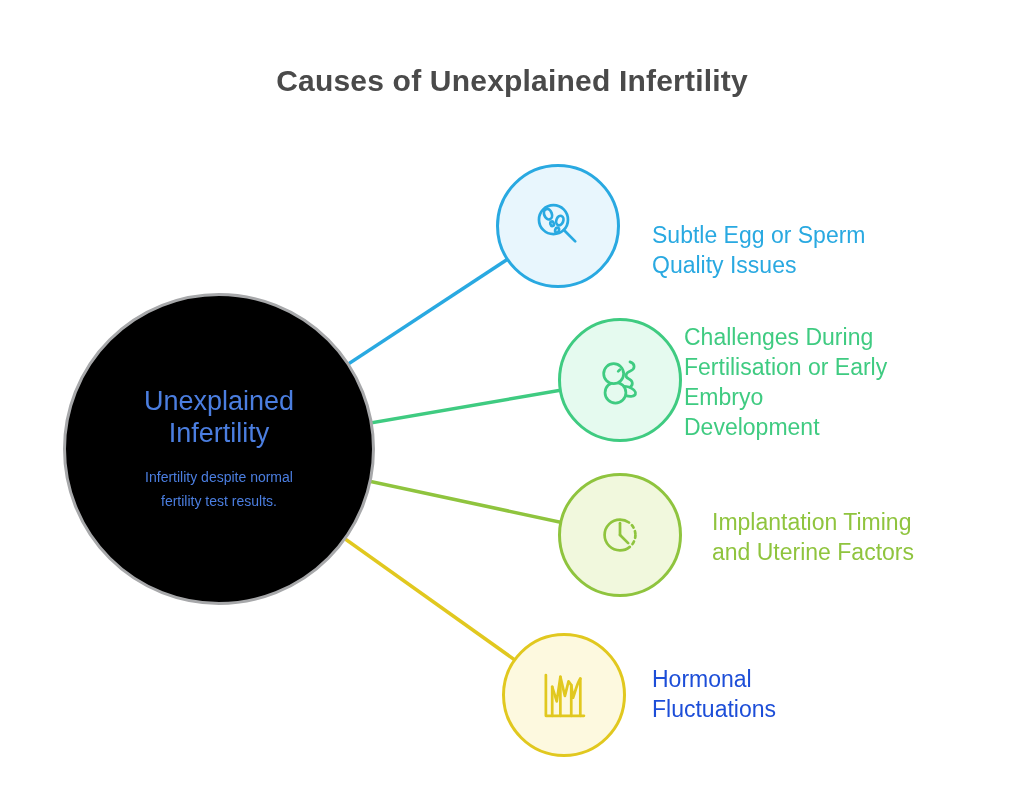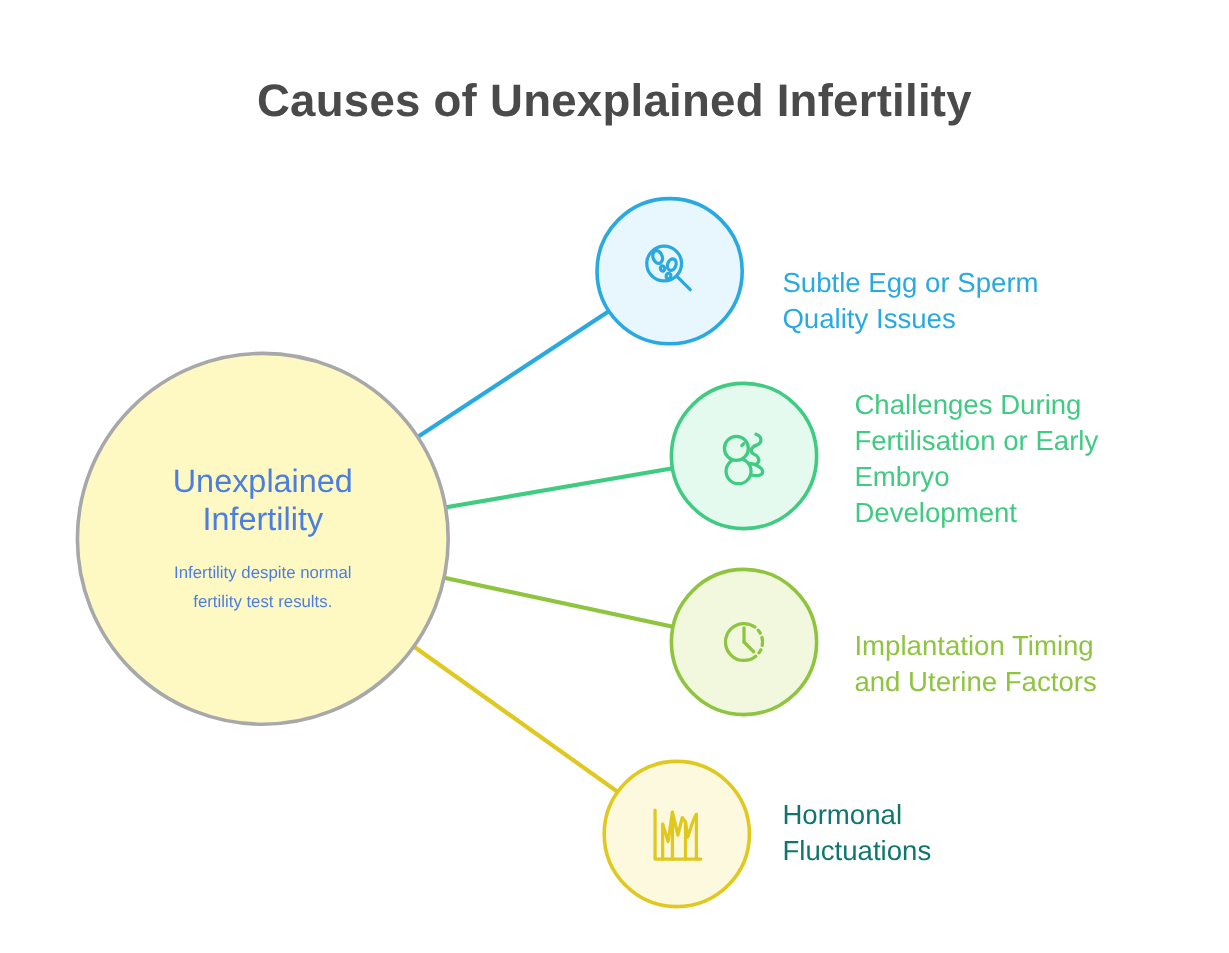--- a/index.html
+++ b/index.html
@@ -2,51 +2,51 @@
 <html><head>
 <meta charset="utf-8">
 <style>
   html,body{margin:0;padding:0;background:#ffffff;}
   .canvas{
     position:relative;width:1024px;height:794px;background:#ffffff;
     font-family:"Liberation Sans", sans-serif;overflow:hidden;
   }
   .page-title{
     position:absolute;left:0;right:0;top:64px;margin:0;
-    text-align:center;font-size:38px;font-weight:bold;color:#4a4a4a;
+    text-align:center;font-size:30px;font-weight:bold;color:#4a4a4a;
     letter-spacing:0.2px;
   }
   .connectors{position:absolute;left:0;top:0;z-index:1;}
   .node{position:absolute;border-radius:50%;box-sizing:border-box;z-index:2;
         display:flex;align-items:center;justify-content:center;}
   .center-node{
     left:63px;top:293px;width:312px;height:312px;
-    background:#fef9c3;border:3px solid #a7a8aa;
+    background:#000000;border:3px solid #a7a8aa;
     flex-direction:column;text-align:center;
   }
   .center-title{
     color:#4b7ee0;font-size:27px;line-height:32px;white-space:pre-line;
   }
   .center-subtitle{
     color:#4b7ee0;font-size:14px;line-height:24px;white-space:pre-line;
     margin-top:16px;
   }
   .branch-node{width:124px;height:124px;border-width:3px;border-style:solid;}
   .node-blue  {left:496px;top:164px;background:#e8f6fd;border-color:#29a9e1;}
   .node-green {left:558px;top:318px;background:#e5faef;border-color:#3fcb81;}
   .node-olive {left:558px;top:473px;background:#f1f8dd;border-color:#8fc43e;}
   .node-yellow{left:502px;top:633px;background:#fdf9df;border-color:#e1c81f;}
   .branch-label{
     position:absolute;z-index:2;font-size:23px;line-height:30px;
     white-space:pre-line;
   }
   .label-blue  {left:652px;top:196px;color:#29a9e1;margin-top:24px;}
-  .label-green {left:712px;top:322px;color:#3fcb81;}
-  .label-olive {left:712px;top:523px;color:#8fc43e;}
-  .label-yellow{left:652px;top:664px;color:#0f766e;}
+  .label-green {left:684px;top:322px;color:#3fcb81;}
+  .label-olive {left:712px;top:507px;color:#8fc43e;}
+  .label-yellow{left:652px;top:664px;color:#1d4ed8;}
   .icon{display:block;}
 </style>
 </head>
 <body>
 
 <div class="canvas">
 
   <h1 class="page-title">Causes of Unexplained Infertility</h1>
 
   <svg class="connectors" width="1024" height="794" viewBox="0 0 1024 794">

